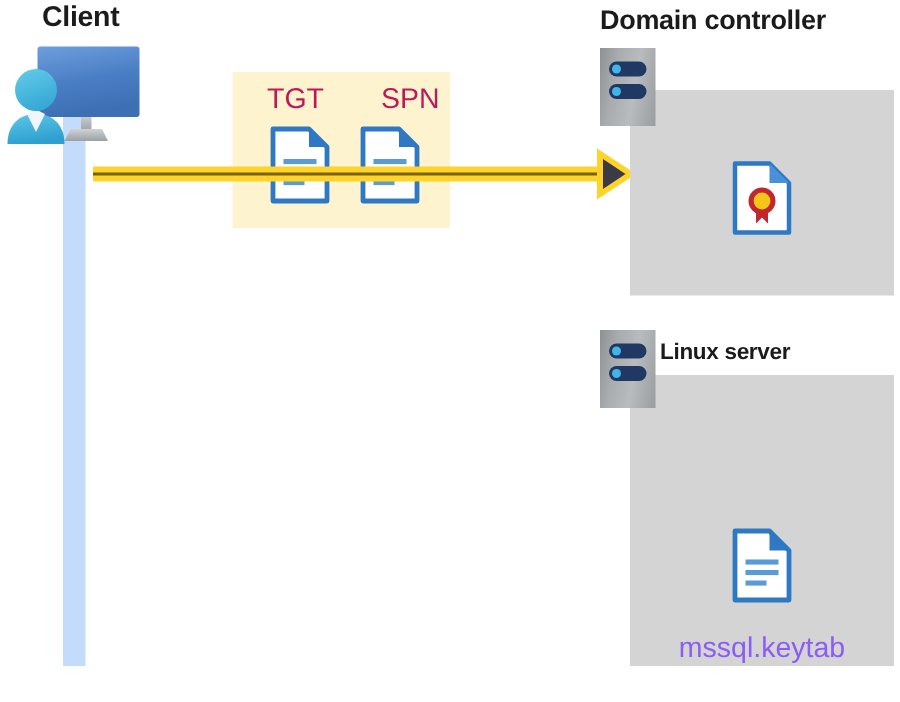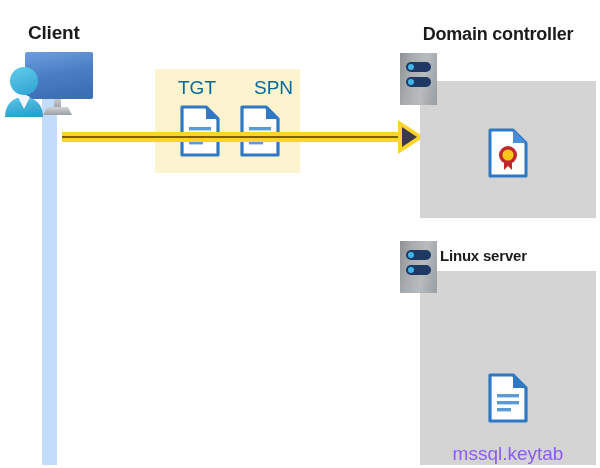--- a/index.html
+++ b/index.html
@@ -10,41 +10,40 @@
   }
   body {
     font-family: "Liberation Sans", sans-serif;
   }
   #stage {
     position: relative;
     width: 600px;
     height: 444px;
     background: #ffffff;
     overflow: hidden;
-    margin-top: 21px;
   }
   .abs { position: absolute; }
 
   
   .title {
     font-weight: bold;
     color: #1b1b1b;
     letter-spacing: -0.2px;
     line-height: 1.18;
   }
   #client-title {
     left: 28px;
     top: 1px;
     font-size: 19px;
   }
   #dc-title {
     left: 400px;
     top: 3px;
     width: 196px;
-    text-align: center;
+    text-align: left;
     font-size: 18px;
   }
   #linux-title {
     left: 440px;
     top: 226px;
     font-size: 15px;
     text-align: right;
   }
 
   
@@ -64,21 +63,21 @@
     left: 155px;
     top: 48px;
     width: 145px;
     height: 104px;
     background: #fdf3ce;
   }
   .token-label {
     position: absolute;
     top: 56px;
     font-size: 19px;
-    color: #0369a1;
+    color: #be185d;
     font-family: "Liberation Sans", sans-serif;
   }
   #tgt-label { left: 178px; }
   #spn-label { left: 254px; }
 
   
   #flow-line {
     left: 62px;
     top: 111px;
     width: 352px;

